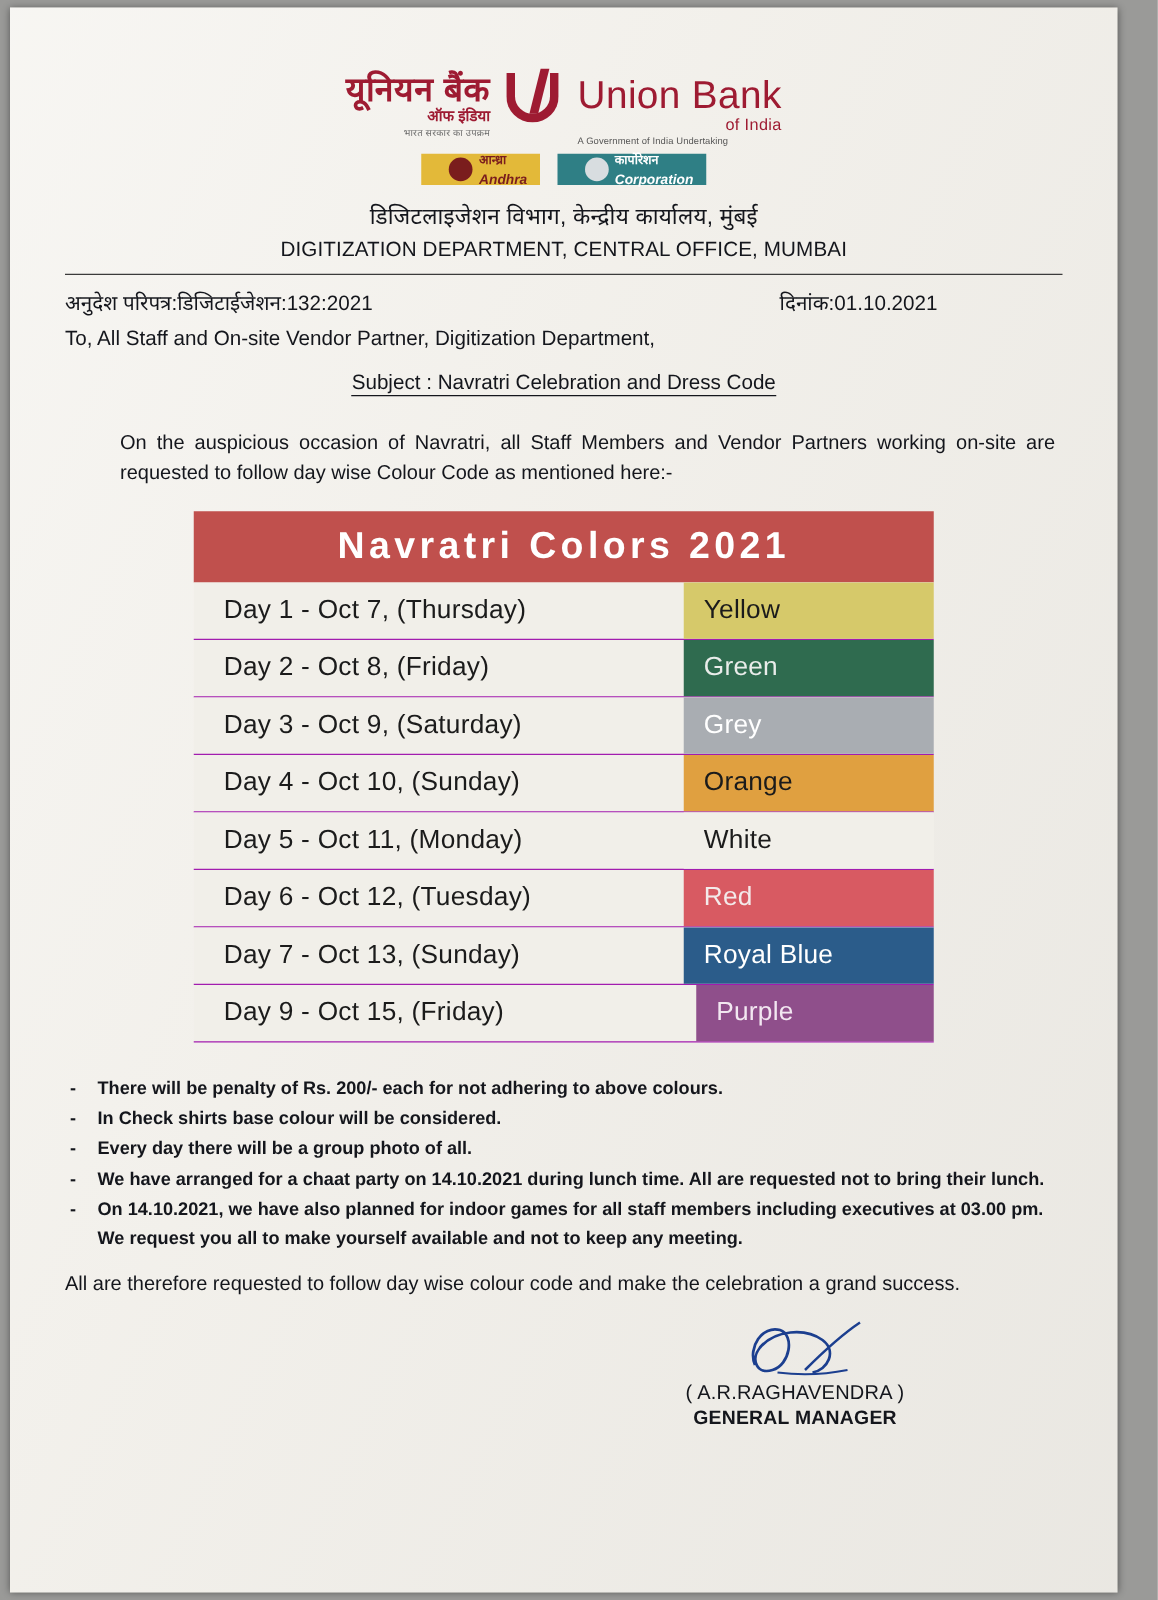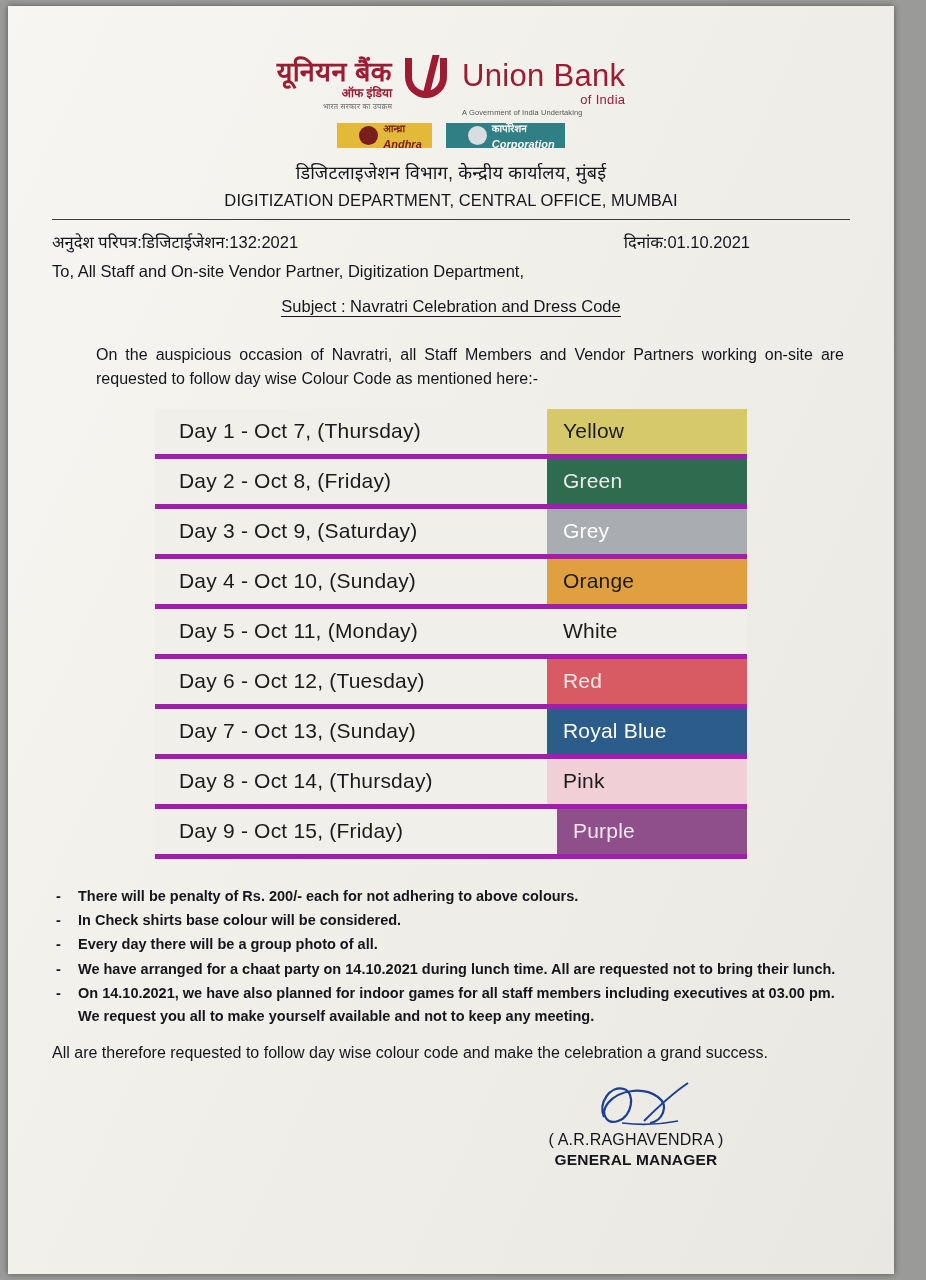--- a/index.html
+++ b/index.html
@@ -218,21 +218,21 @@
     font-size: 30px;
     font-weight: bold;
     letter-spacing: 3.5px;
     text-align: center;
     padding: 11px 0 12px 0;
   }
   .row {
     display: flex;
     align-items: stretch;
     height: 45px;
-    border-bottom: 5px solid #a21caf;
+    border-bottom: 1px solid #a21caf;
     justify-content: flex-end;
   }
   .row .day {
     flex: 0 0 368px;
     display: flex;
     align-items: center;
     font-size: 21px;
     color: #1b1b1b;
     padding-left: 24px;
     letter-spacing: .2px;
@@ -351,20 +351,21 @@
 
     <div class="to-line">To, All Staff and On-site Vendor Partner, Digitization Department,</div>
 
     <div class="subject">
       <span>Subject : Navratri Celebration and Dress Code</span>
     </div>
 
     <div class="body-para">On the auspicious occasion of Navratri,  all Staff Members and Vendor Partners working on-site are requested to follow day wise Colour Code as mentioned here:-</div>
 
     <div class="table-wrap">
+      <div class="tbl-title">Navratri Colors 2021</div>
       <div id="rows-host">
           <div class="row" style="background: rgb(241, 239, 233);">
             <div class="day">Day 1 - Oct 7, (Thursday)</div>
             <div class="clr" style="background: rgb(214, 201, 106); color: rgb(27, 27, 27);">Yellow</div>
           </div>
           <div class="row" style="background: rgb(241, 239, 233);">
             <div class="day">Day 2 - Oct 8, (Friday)</div>
             <div class="clr" style="background: rgb(47, 107, 79); color: rgb(233, 236, 234);">Green</div>
           </div>
           <div class="row" style="background: rgb(241, 239, 233);">
@@ -379,24 +380,20 @@
             <div class="day">Day 5 - Oct 11, (Monday)</div>
             <div class="clr" style="background: rgb(241, 239, 233); color: rgb(27, 27, 27);">White</div>
           </div>
           <div class="row" style="background: rgb(241, 239, 233);">
             <div class="day">Day 6 - Oct 12, (Tuesday)</div>
             <div class="clr" style="background: rgb(216, 90, 98); color: rgb(243, 234, 234);">Red</div>
           </div>
           <div class="row" style="background: rgb(241, 239, 233);">
             <div class="day">Day 7 - Oct 13, (Sunday)</div>
             <div class="clr" style="background: rgb(43, 92, 138); color: rgb(255, 255, 255);">Royal Blue</div>
-          </div>
-          <div class="row" style="background: rgb(241, 239, 233);">
-            <div class="day">Day 8 - Oct 14, (Thursday)</div>
-            <div class="clr" style="background: rgb(240, 207, 214); color: rgb(27, 27, 27);">Pink</div>
           </div>
           <div class="row" style="background: rgb(241, 239, 233); gap: 10px;">
             <div class="day">Day 9 - Oct 15, (Friday)</div>
             <div class="clr" style="background: rgb(143, 79, 139); color: rgb(242, 231, 241);">Purple</div>
           </div>
         </div>
     </div>
 
     <div class="notes" id="notes-host">
         <div class="note">

